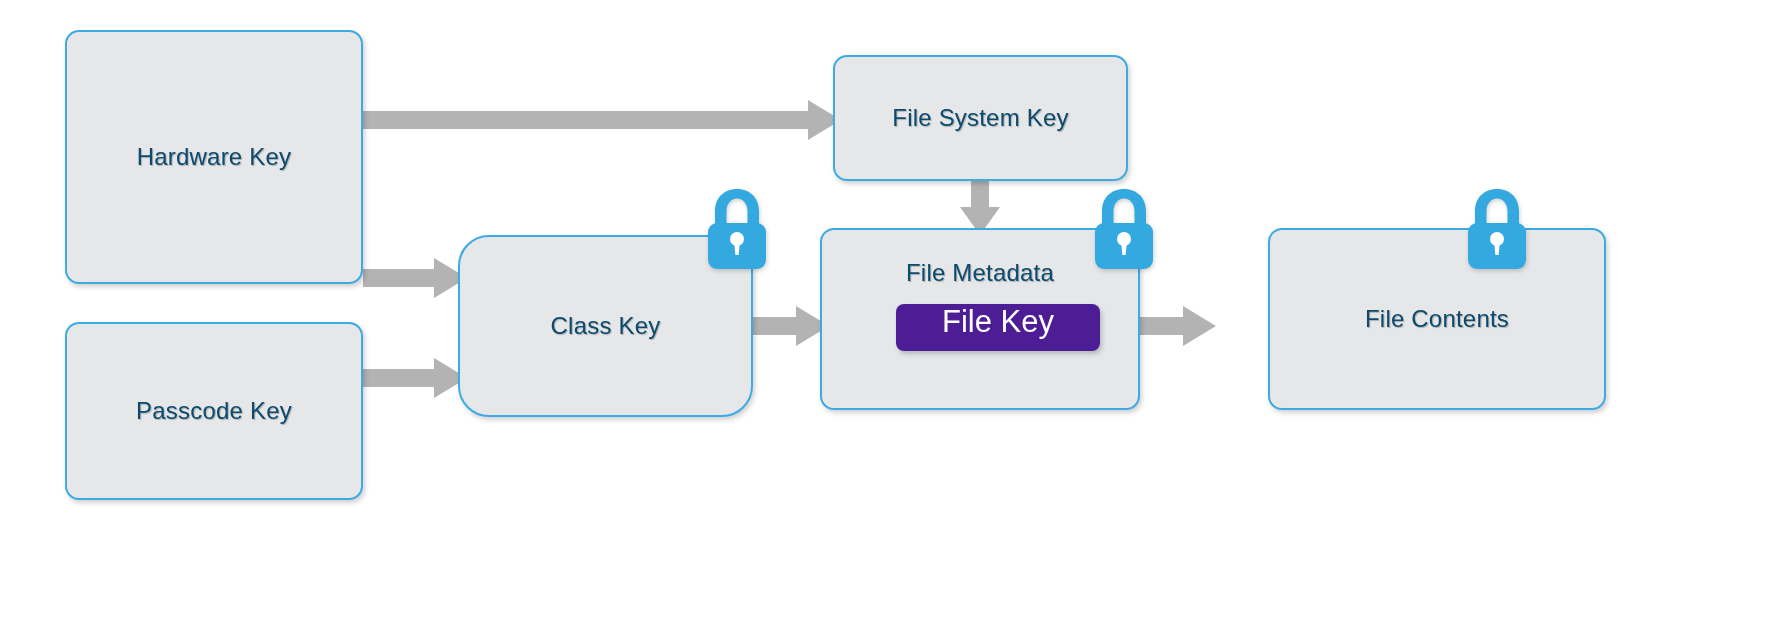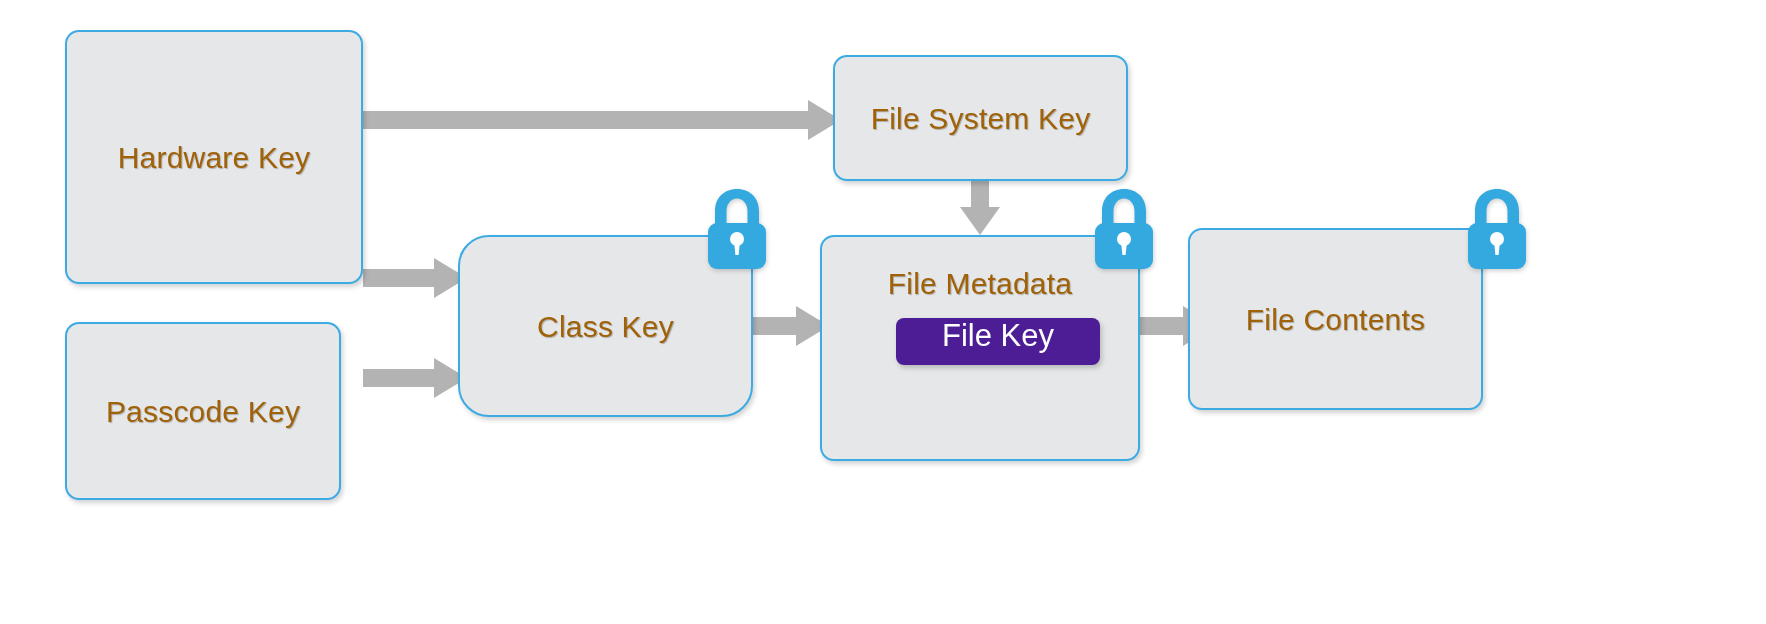--- a/index.html
+++ b/index.html
@@ -27,36 +27,36 @@
     border: 2px solid #3cabe4;
     border-radius: 14px;
     display: flex;
     flex-direction: column;
     align-items: center;
     justify-content: center;
     box-shadow: 2px 3px 5px rgba(0,0,0,0.18);
     z-index: 2;
   }
   .node-label {
-    font-size: 30px;
-    color: #a16207;
+    font-size: 24px;
+    color: #0c4a6e;
     line-height: 1.1;
     letter-spacing: 0.2px;
     white-space: nowrap;
     text-shadow: 1px 1px 1px rgba(0,0,0,0.25);
   }
 
   
   #node-hardware-key { left: 65px;   top: 30px;  width: 298px; height: 254px; }
-  #node-passcode-key { left: 65px;   top: 322px; width: 276px; height: 178px; }
+  #node-passcode-key { left: 65px;   top: 322px; width: 298px; height: 178px; }
   #node-class-key    { left: 458px;  top: 235px; width: 295px; height: 182px; border-radius: 31px; }
   #node-file-system-key { left: 833px; top: 55px; width: 295px; height: 126px; }
-  #node-file-metadata   { left: 820px; top: 235px; width: 320px; height: 226px;
+  #node-file-metadata   { left: 820px; top: 228px; width: 320px; height: 182px;
                           justify-content: flex-start; padding-top: 30px; }
-  #node-file-contents   { left: 1188px; top: 228px; width: 295px; height: 182px; }
+  #node-file-contents   { left: 1268px; top: 228px; width: 338px; height: 182px; }
 
   
   .pill {
     background: #4c1d95;
     border-radius: 8px;
     color: #ffffff;
     font-size: 31px;
     padding: 0 46px 11px 46px;
     margin-top: 18px;
     box-shadow: 2px 3px 5px rgba(0,0,0,0.20);

